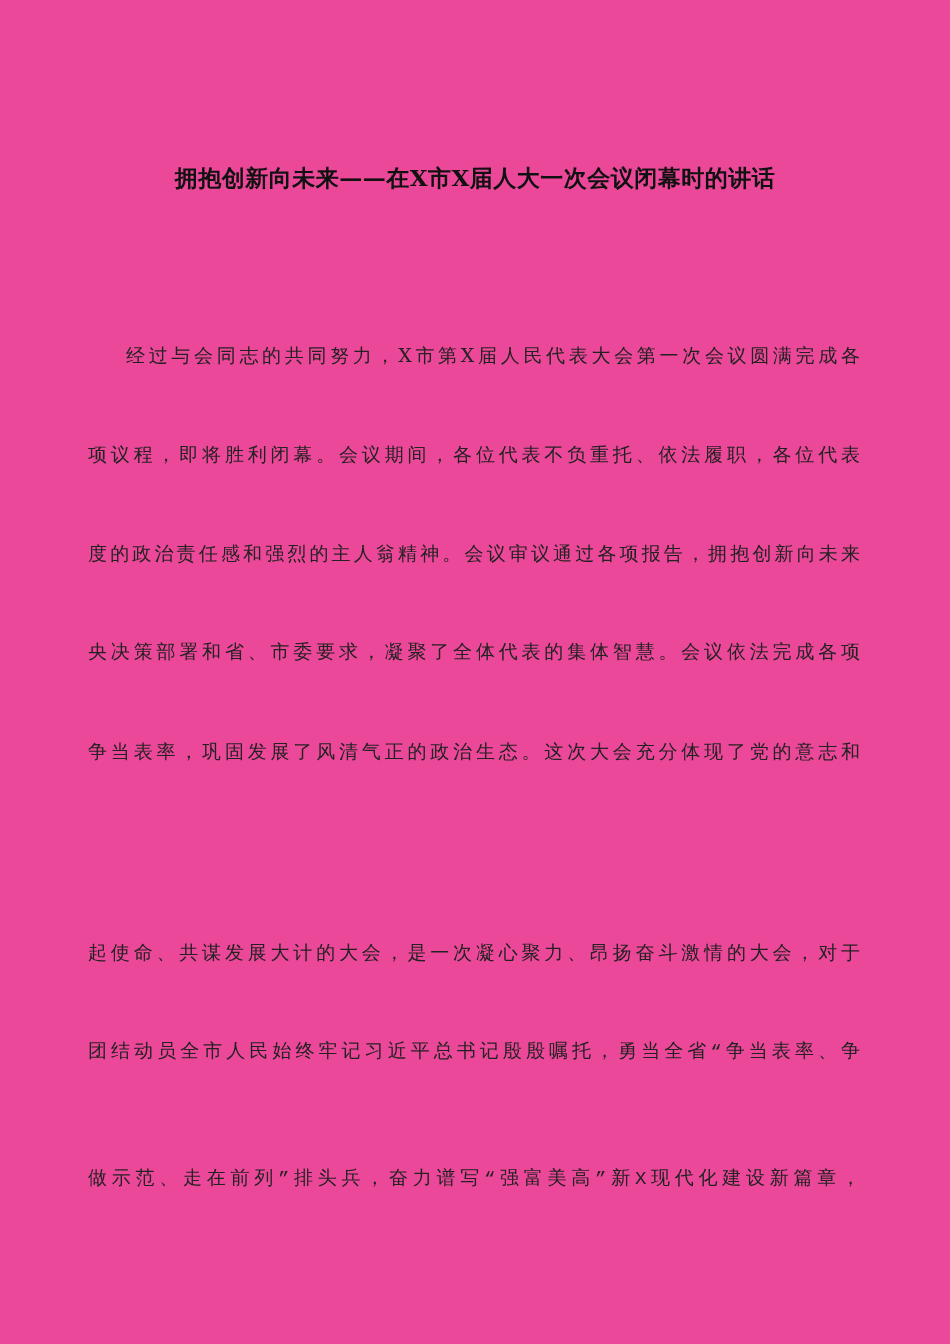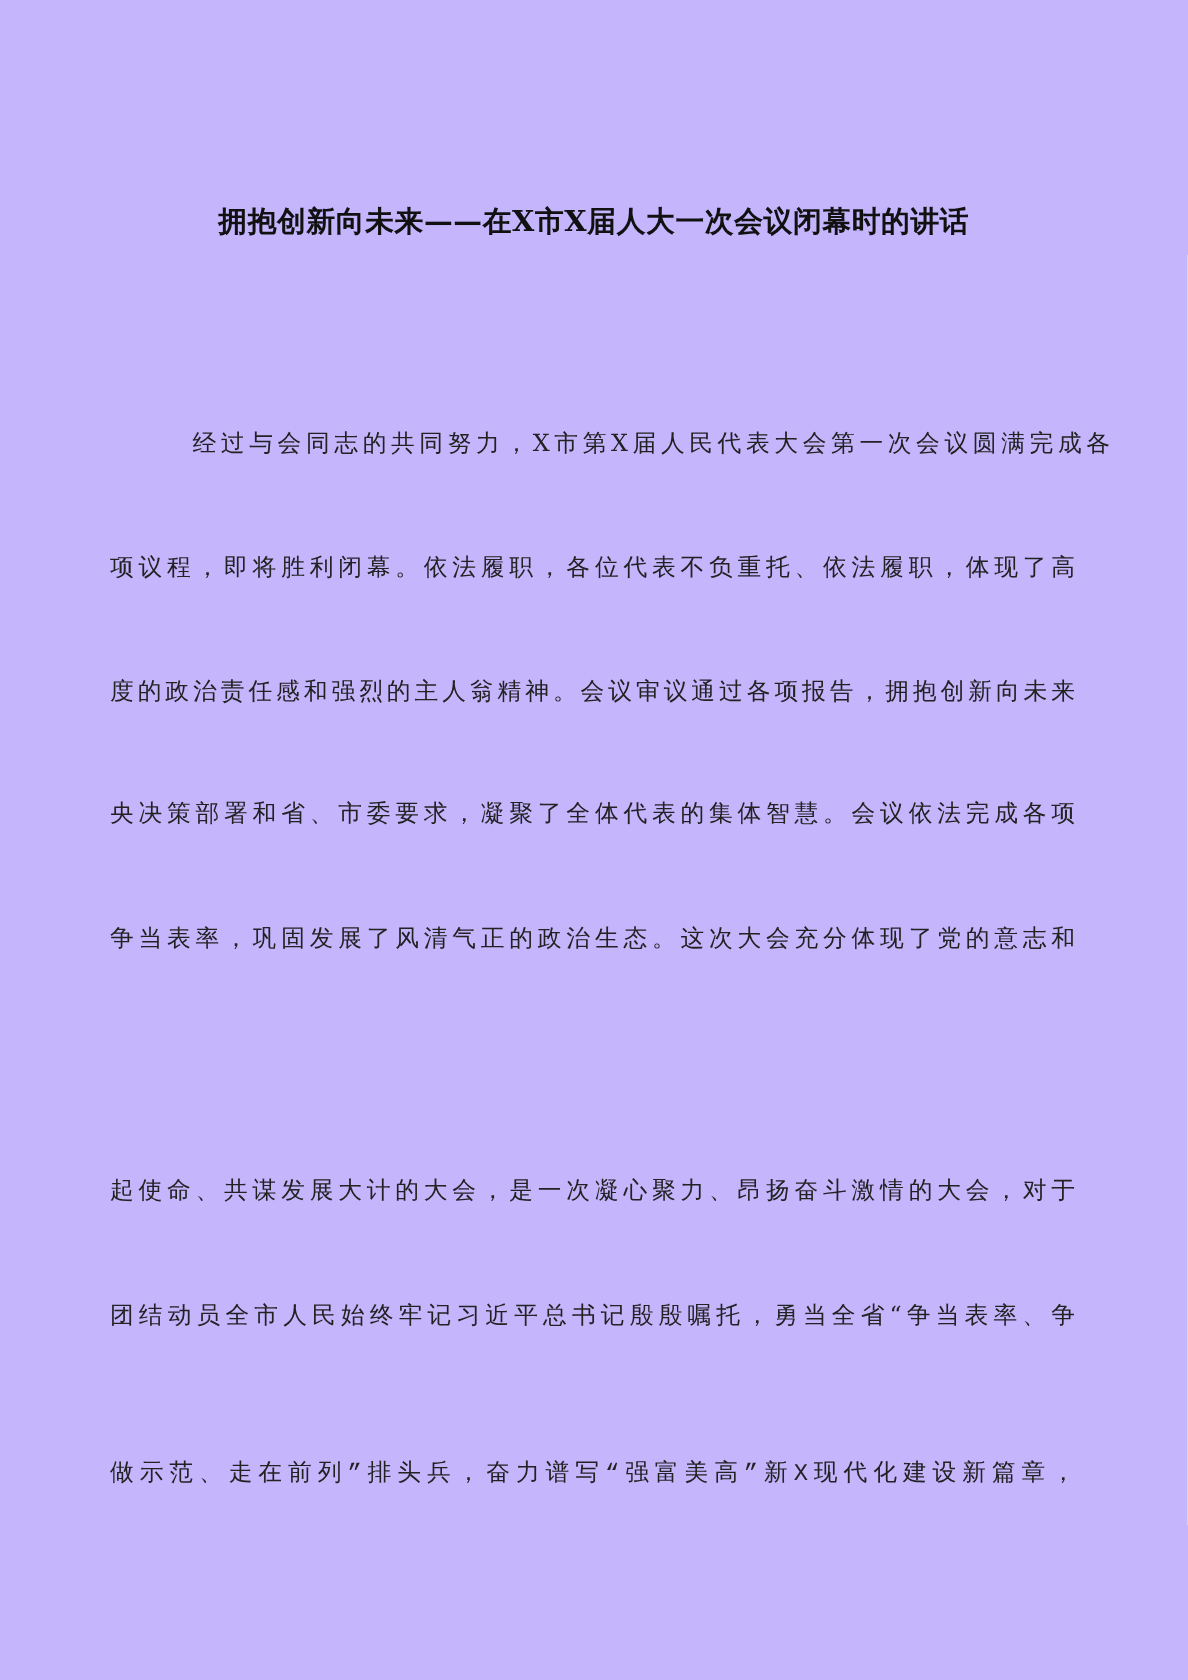--- a/index.html
+++ b/index.html
@@ -13,21 +13,21 @@
       position: relative;
       overflow: hidden;
       font-family: "DejaVu Serif", "Liberation Serif", serif;
       color: #1a1a1a;
     }
     .page {
       position: absolute;
       left: 0; top: 0;
       width: 950px;
       height: 1344px;
-      background: #c4b5fd;
+      background: #ec4899;
     }
     .title {
       position: absolute;
       left: 0;
       width: 950px;
       top: 160px;
       text-align: center;
       font-size: 23px;
       font-weight: bold;
       letter-spacing: 0.5px;
@@ -61,21 +61,21 @@
       width: 734px;
     }
   </style>
 </head>
 <body>
 
 <div class="page">
   <div class="title">拥抱创新向未来——在X市X届人大一次会议闭幕时的讲话</div>
 
 
-  <div class="body-line indent" style="top:338px;margin-left:28px;">经过与会同志的共同努力，X市第X届人民代表大会第一次会议圆满完成各</div>
-  <div class="body-line" style="top:437px;">项议程，即将胜利闭幕。依法履职，各位代表不负重托、依法履职，体现了高</div>
+  <div class="body-line indent" style="top:338px;">经过与会同志的共同努力，X市第X届人民代表大会第一次会议圆满完成各</div>
+  <div class="body-line" style="top:437px;">项议程，即将胜利闭幕。会议期间，各位代表不负重托、依法履职，各位代表</div>
   <div class="body-line" style="top:536px;">度的政治责任感和强烈的主人翁精神。会议审议通过各项报告，拥抱创新向未来</div>
   <div class="body-line" style="top:635px;font-family:Liberation Serif, serif;">央决策部署和省、市委要求，凝聚了全体代表的集体智慧。会议依法完成各项</div>
   <div class="body-line" style="top:734px;">争当表率，巩固发展了风清气正的政治生态。这次大会充分体现了党的意志和</div>
   <div class="body-line" style="top:935px;">起使命、共谋发展大计的大会，是一次凝心聚力、昂扬奋斗激情的大会，对于</div>
-  <div class="body-line" style="top:1035px;">团结动员全市人民始终牢记习近平总书记殷殷嘱托，勇当全省“争当表率、争</div>
+  <div class="body-line" style="top:1035px;font-family:Liberation Mono, monospace;">团结动员全市人民始终牢记习近平总书记殷殷嘱托，勇当全省“争当表率、争</div>
   <div class="body-line" style="top:1162px;font-family:Liberation Mono, monospace;">做示范、走在前列”排头兵，奋力谱写“强富美高”新X现代化建设新篇章，</div>
 </div>
 
 </body></html>

